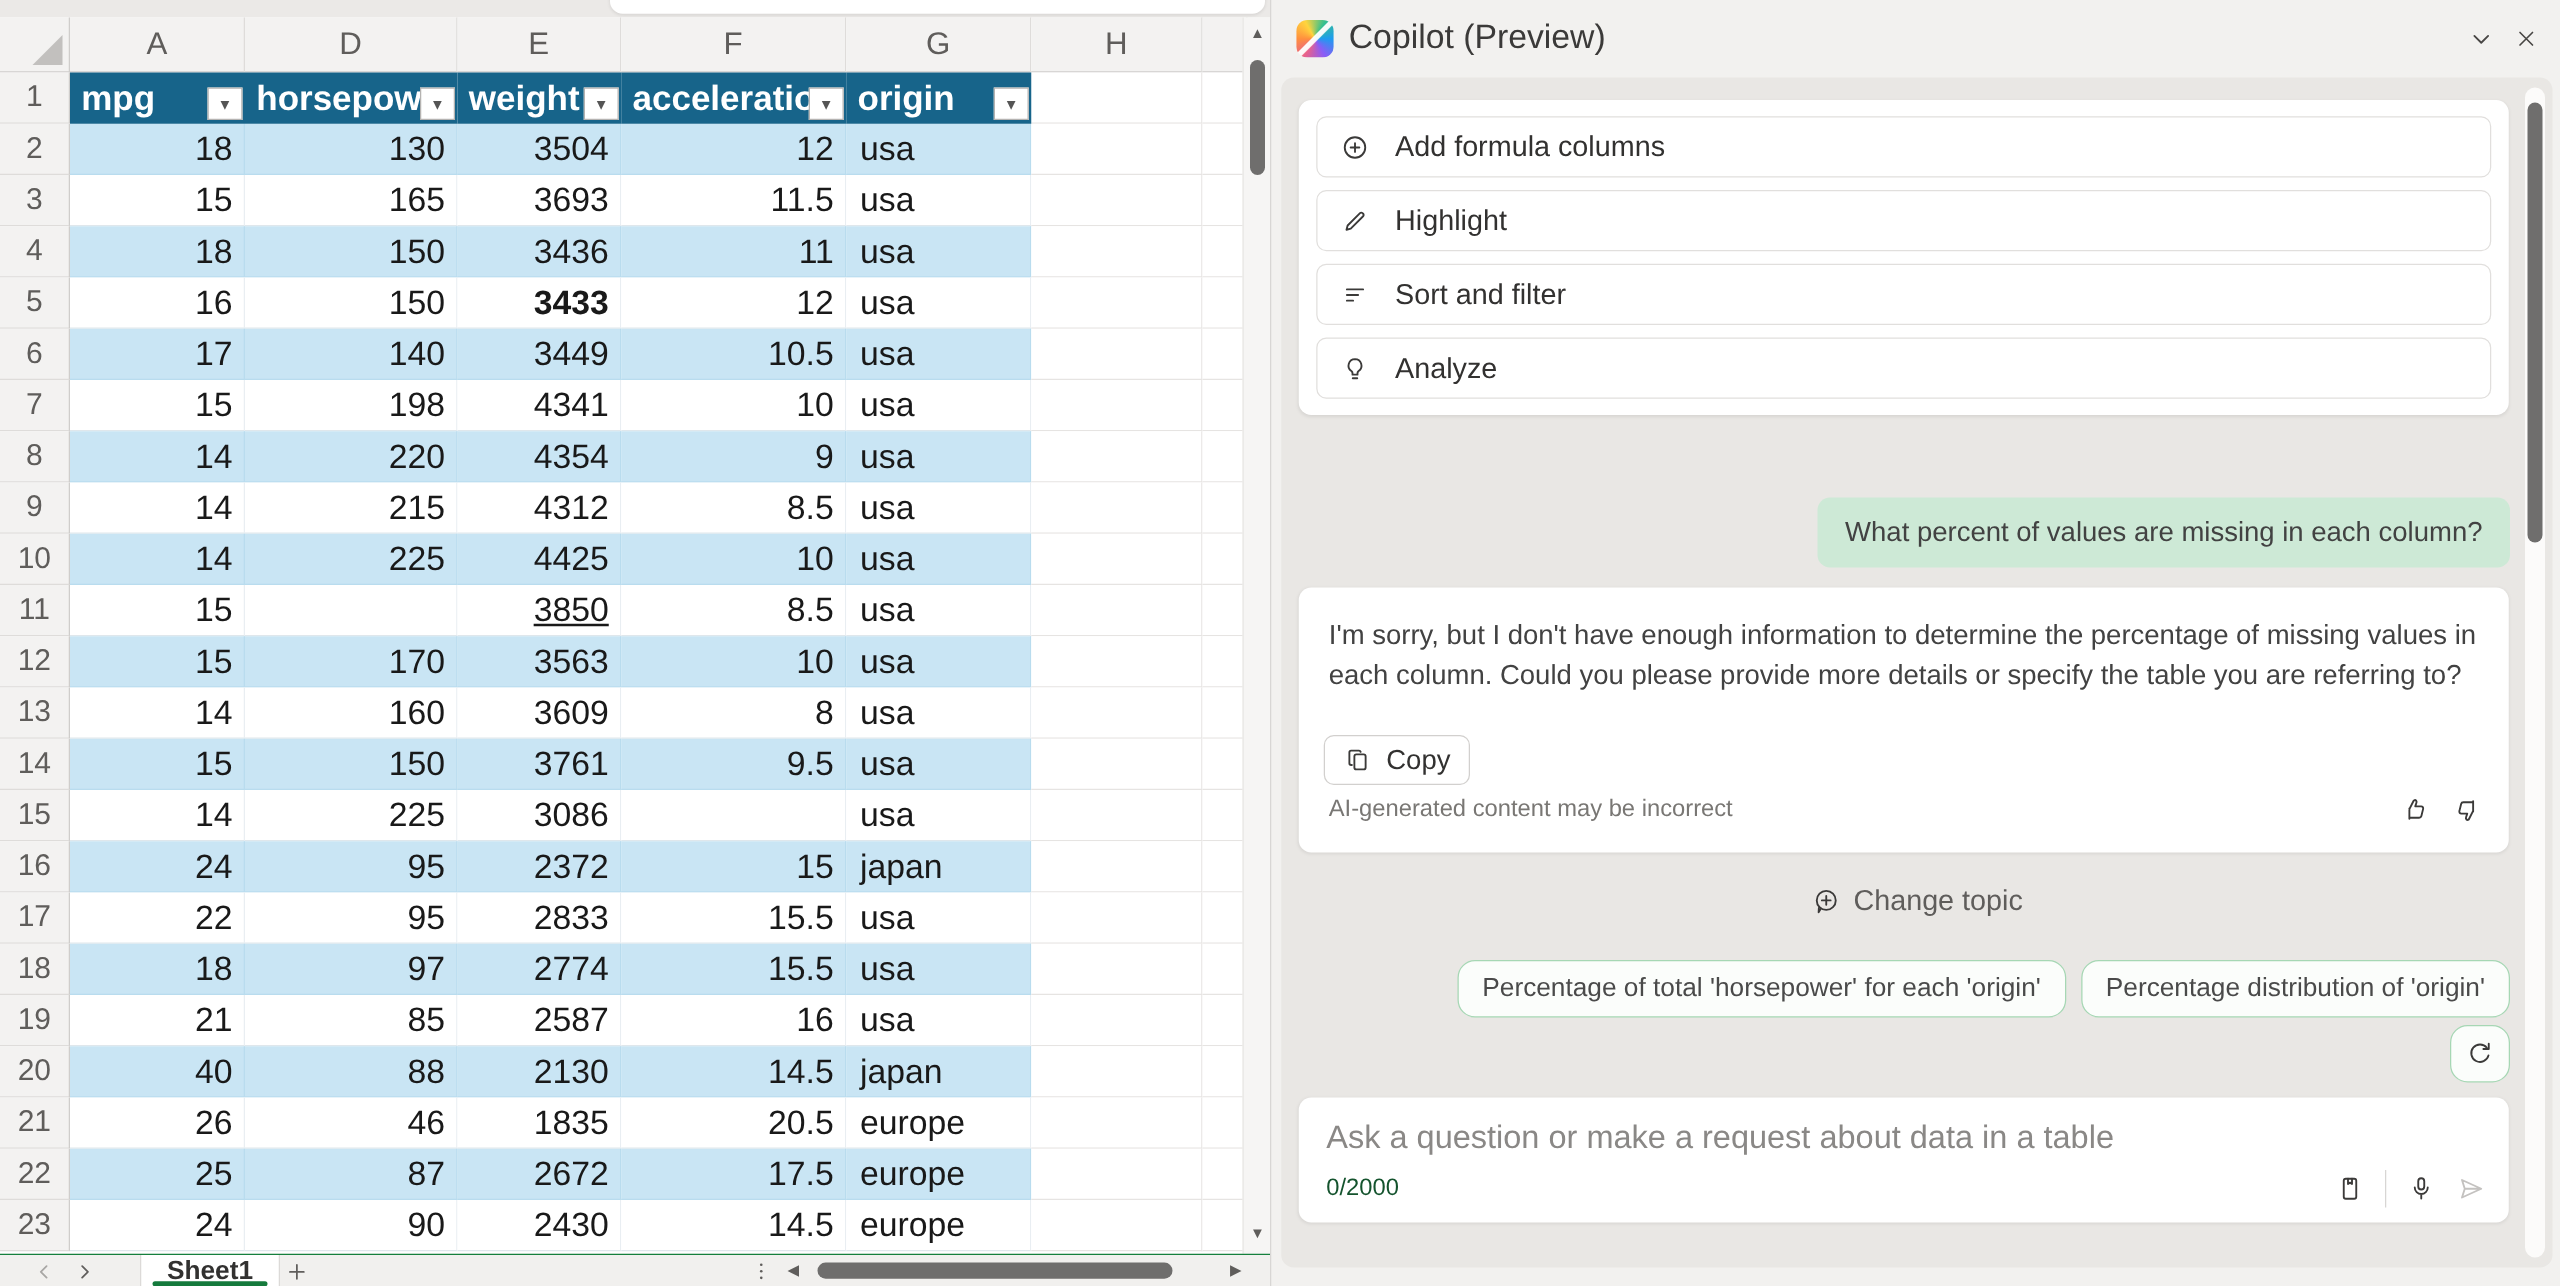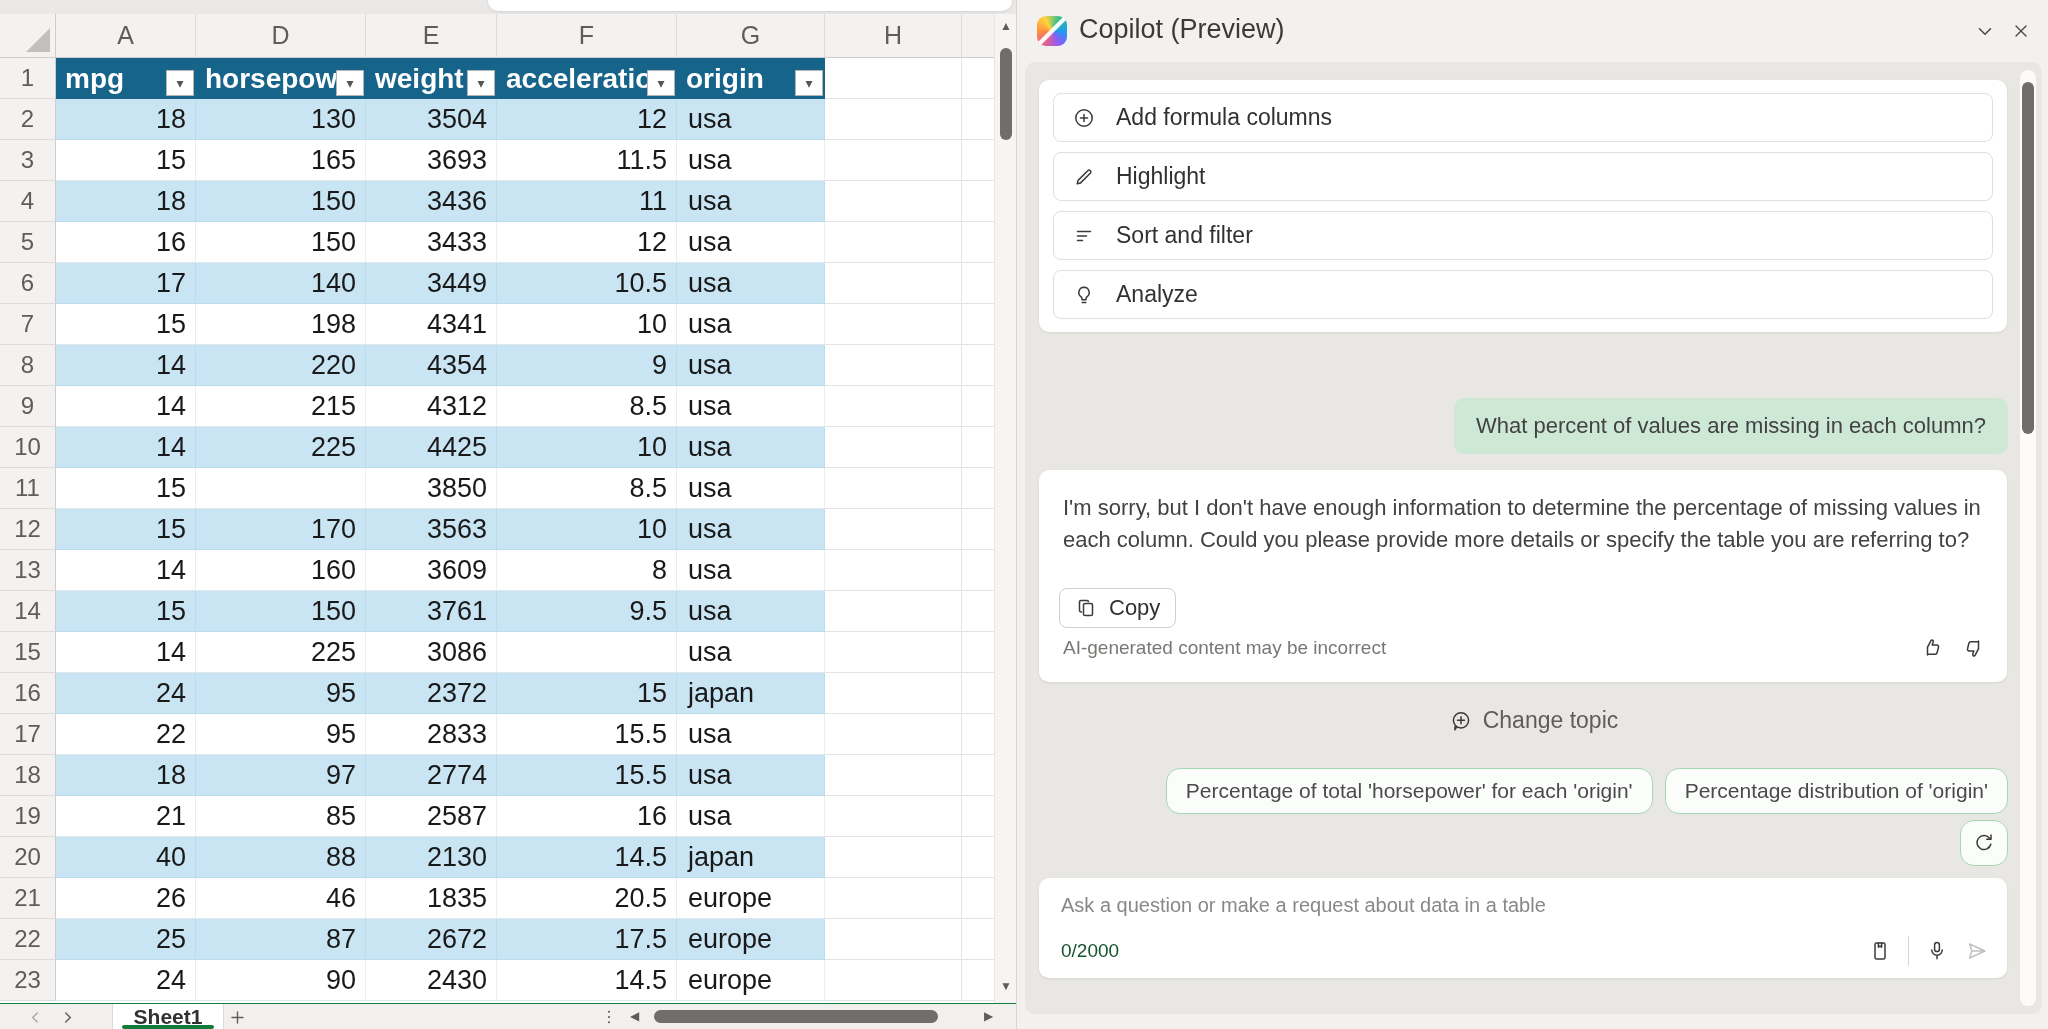--- a/index.html
+++ b/index.html
@@ -59,21 +59,21 @@
   .disclaimer{font-size:19px;color:#797774}
   .thumbs{display:flex;gap:16px;color:#484644}
   .thumbs .ic{cursor:pointer}
   .changetopic{position:absolute;left:0;right:0;top:644px;display:flex;justify-content:center;gap:10px;align-items:center;font-size:23px;color:#5f5d5b;background:none;border:none;cursor:pointer;font-family:inherit}
   .chips{position:absolute;right:34px;display:flex;gap:12px;justify-content:flex-end}
   .chips.r1{top:706px}
   .chips.r2{top:758px}
   .chip{height:46px;padding:0 19px;border:1px solid var(--chipborder);border-radius:14px;background:#fbfdfb;font-size:21px;color:#4a4a4a;display:flex;align-items:center;cursor:pointer;font-family:inherit;white-space:nowrap}
   .refreshbtn{width:48px;height:46px;border:1px solid var(--chipborder);border-radius:14px;background:#fbfdfb;display:flex;align-items:center;justify-content:center;color:#4f4f4f;cursor:pointer;box-sizing:border-box}
   .inputcard{position:absolute;left:14px;top:816px;width:968px;height:100px;background:#fff;border-radius:10px;box-shadow:0 1px 3px rgba(0,0,0,.08);box-sizing:border-box}
-  .placeholder{position:absolute;left:22px;top:16px;right:22px;font-size:20px;color:#8a8886}
+  .placeholder{position:absolute;left:22px;top:16px;right:22px;font-size:26px;color:#8a8886}
   .inputfoot{position:absolute;left:22px;right:18px;bottom:12px;display:flex;align-items:center}
   .count{font-size:19px;color:#14532d;flex:1}
   .iconrow{display:flex;align-items:center;gap:16px;color:#484644}
   .vdiv{width:1px;height:30px;background:#d8d6d4}
   .send{color:#c4c2c0}
   .pscroll{position:absolute;right:6px;top:8px;bottom:8px;width:16px;background:#fcfbfa;border-radius:8px}
   .pthumb{position:absolute;left:2px;top:12px;width:12px;height:352px;background:#6f6e6d;border-radius:6px}
 </style>
 </head>
 <body>
@@ -179,21 +179,21 @@
           <div class="cell inTable num banded" style="width: 170px;">150</div>
           <div class="cell inTable num banded" style="width: 131px;">3436</div>
           <div class="cell inTable num banded" style="width: 180px;">11</div>
           <div class="cell inTable txt banded" style="width: 148px;">usa</div>
           <div class="cell" style="width: 137px;"></div>
           <div class="cell" style="width: 36px;"></div>
         </div>
         <div class="row">
           <div class="cell inTable num" style="width: 140px;">16</div>
           <div class="cell inTable num" style="width: 170px;">150</div>
-          <div class="cell inTable num" style="width: 131px;">3433</div>
+          <div class="cell inTable num" style="width: 131px; font-weight: bold;">3433</div>
           <div class="cell inTable num" style="width: 180px;">12</div>
           <div class="cell inTable txt" style="width: 148px;">usa</div>
           <div class="cell" style="width: 137px;"></div>
           <div class="cell" style="width: 36px;"></div>
         </div>
         <div class="row">
           <div class="cell inTable num banded" style="width: 140px;">17</div>
           <div class="cell inTable num banded" style="width: 170px;">140</div>
           <div class="cell inTable num banded" style="width: 131px;">3449</div>
           <div class="cell inTable num banded" style="width: 180px;">10.5</div>
@@ -233,21 +233,21 @@
           <div class="cell inTable num banded" style="width: 170px;">225</div>
           <div class="cell inTable num banded" style="width: 131px;">4425</div>
           <div class="cell inTable num banded" style="width: 180px;">10</div>
           <div class="cell inTable txt banded" style="width: 148px;">usa</div>
           <div class="cell" style="width: 137px;"></div>
           <div class="cell" style="width: 36px;"></div>
         </div>
         <div class="row">
           <div class="cell inTable num" style="width: 140px;">15</div>
           <div class="cell inTable num" style="width: 170px;"></div>
-          <div class="cell inTable num" style="width: 131px;">3850</div>
+          <div class="cell inTable num" style="width: 131px; text-decoration: underline;">3850</div>
           <div class="cell inTable num" style="width: 180px;">8.5</div>
           <div class="cell inTable txt" style="width: 148px;">usa</div>
           <div class="cell" style="width: 137px;"></div>
           <div class="cell" style="width: 36px;"></div>
         </div>
         <div class="row">
           <div class="cell inTable num banded" style="width: 140px;">15</div>
           <div class="cell inTable num banded" style="width: 170px;">170</div>
           <div class="cell inTable num banded" style="width: 131px;">3563</div>
           <div class="cell inTable num banded" style="width: 180px;">10</div>

